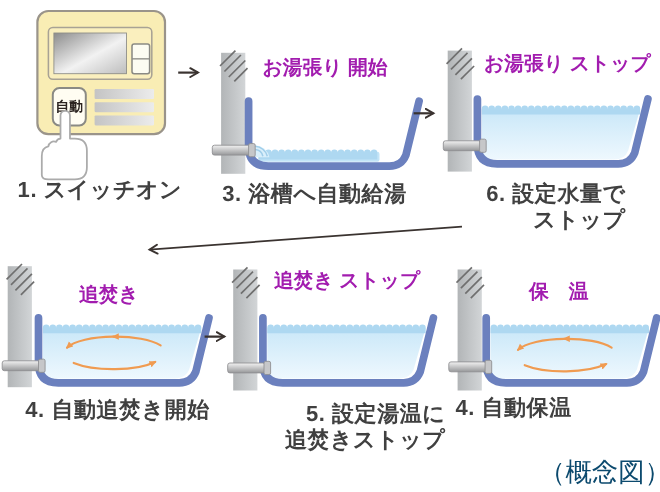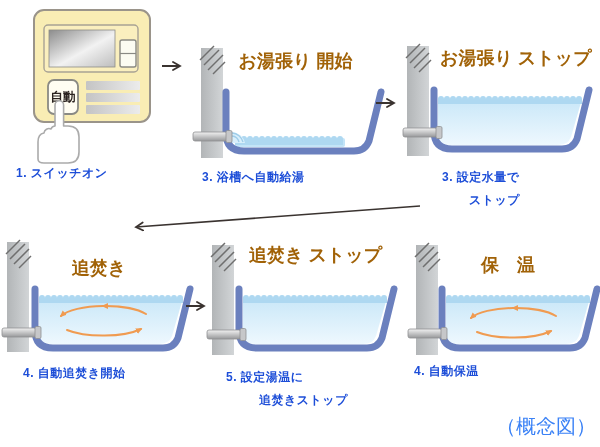--- a/index.html
+++ b/index.html
@@ -1,24 +1,24 @@
 <!DOCTYPE html>
 <html><head>
 <meta charset="utf-8">
 <style>
   html,body{margin:0;padding:0;background:#ffffff;}
   body{font-family:"Liberation Sans",sans-serif;}
   #canvas{position:relative;width:600px;height:447px;background:#fff;overflow:hidden;}
   svg{position:absolute;overflow:visible;}
-  .lbl{position:absolute;font-weight:700;font-size:12px;line-height:23px;color:#1d4ed8;letter-spacing:.5px;white-space:nowrap;}
+  .lbl{position:absolute;font-weight:700;font-size:20px;line-height:23px;color:#404040;letter-spacing:.5px;white-space:nowrap;text-align:right;}
   .lbl .in2{display:block;padding-left:27px;}
   .lbl .in3{display:block;padding-left:33px;}
   .lbl span{display:block;}
-  .cap{position:absolute;font-weight:600;font-size:18px;line-height:21px;color:#a16207;text-align:center;white-space:nowrap;}
-  .note{position:absolute;font-family:"Liberation Serif",serif;font-size:20px;color:#3b82f6;white-space:nowrap;}
+  .cap{position:absolute;font-weight:600;font-size:18px;line-height:21px;color:#a21caf;text-align:center;white-space:nowrap;}
+  .note{position:absolute;font-family:"Liberation Serif",serif;font-size:24px;color:#0c4a6e;white-space:nowrap;}
 </style>
 </head>
 <body>
 
 <div id="canvas">
 
   <svg width="0" height="0" style="left:0;top:0" aria-hidden="true">
     <defs>
       <linearGradient id="gradWater" x1="0" y1="0" x2="0" y2="1">
         <stop offset="0" stop-color="#c9e7f8"></stop>
@@ -170,21 +170,21 @@
     <span>追焚き</span>
     <span>ストップ</span>
   </div>
   <div class="cap" style="left:447px;top:255px;width:122px">
     <span>保　温</span>
   </div>
 
   <div class="lbl" style="left:16px;top:162px">1. スイッチオン</div>
   <div class="lbl" style="left:202px;top:166px">3. 浴槽へ自動給湯</div>
   <div class="lbl" style="left:442px;top:166px">
-    <span>3. 設定水量で</span>
+    <span>6. 設定水量で</span>
     <span class="in2">ストップ</span>
   </div>
   <div class="lbl" style="left:23px;top:362px">4. 自動追焚き開始</div>
   <div class="lbl" style="left:226px;top:366px">
     <span>5. 設定湯温に</span>
     <span class="in3">追焚きストップ</span>
   </div>
   <div class="lbl" style="left:414px;top:360px">4. 自動保温</div>
 
   <div class="note" style="left:490px;top:413px;width:106px;text-align:right">（概念図）</div>

